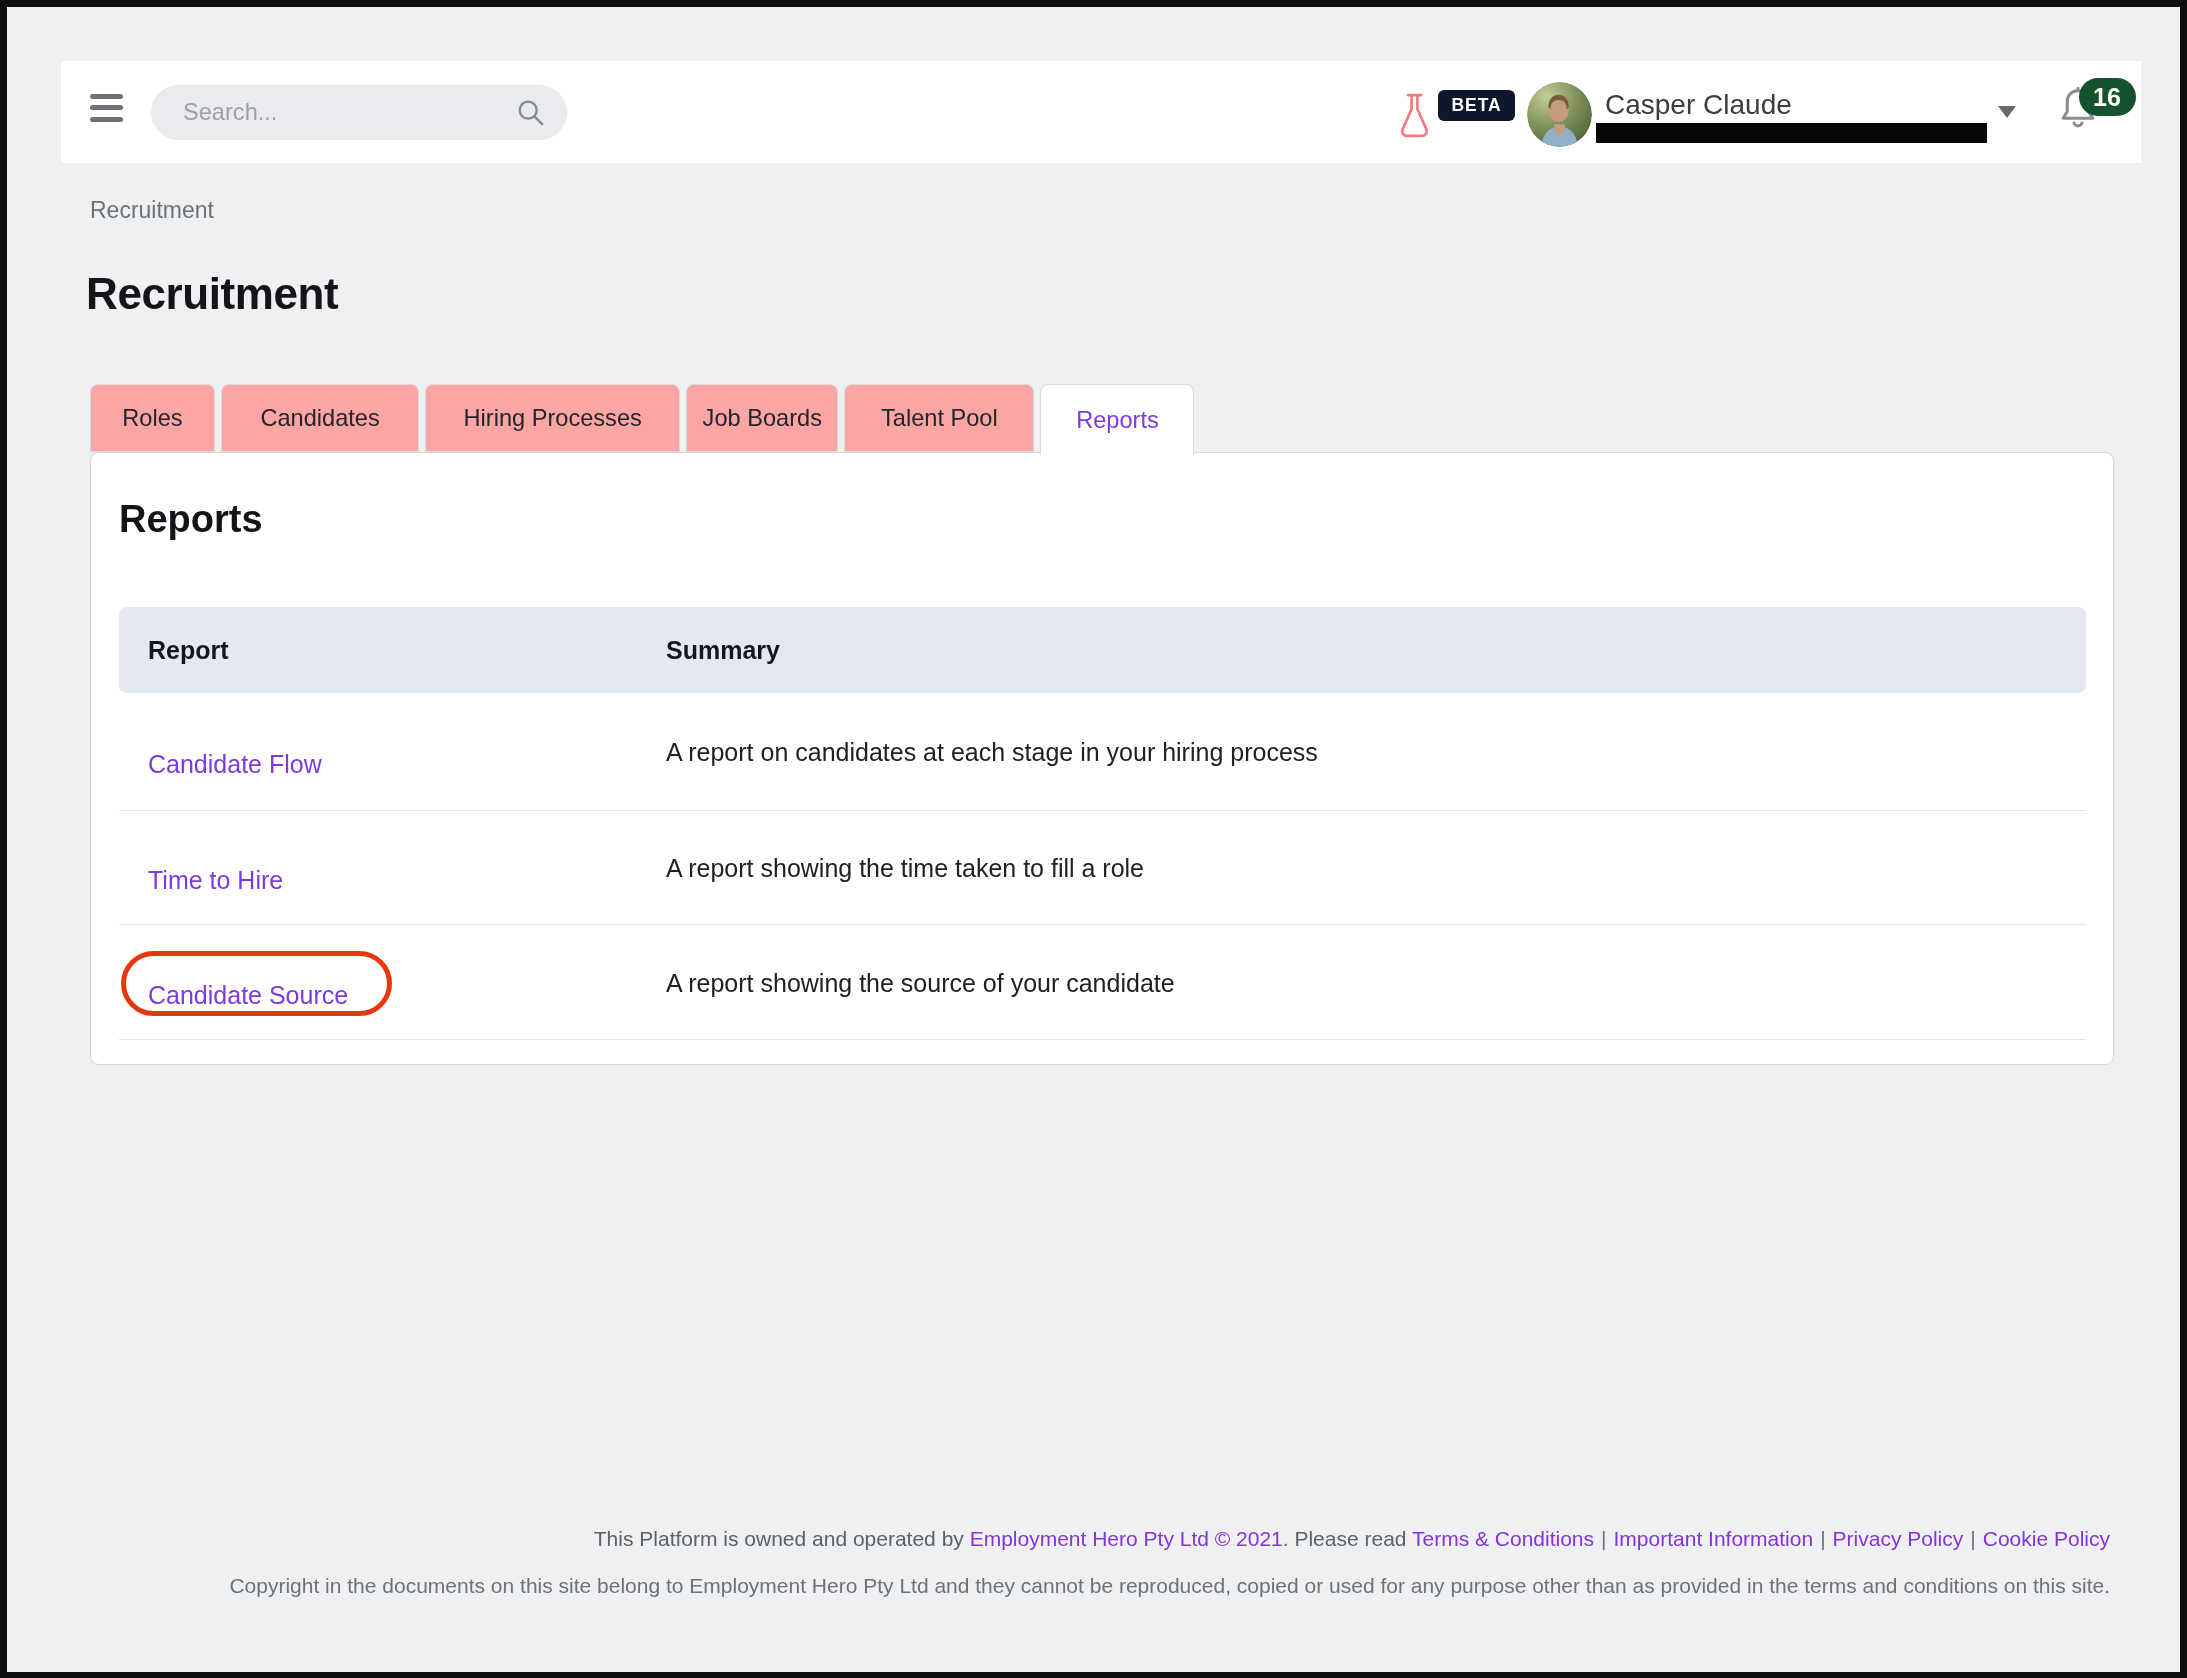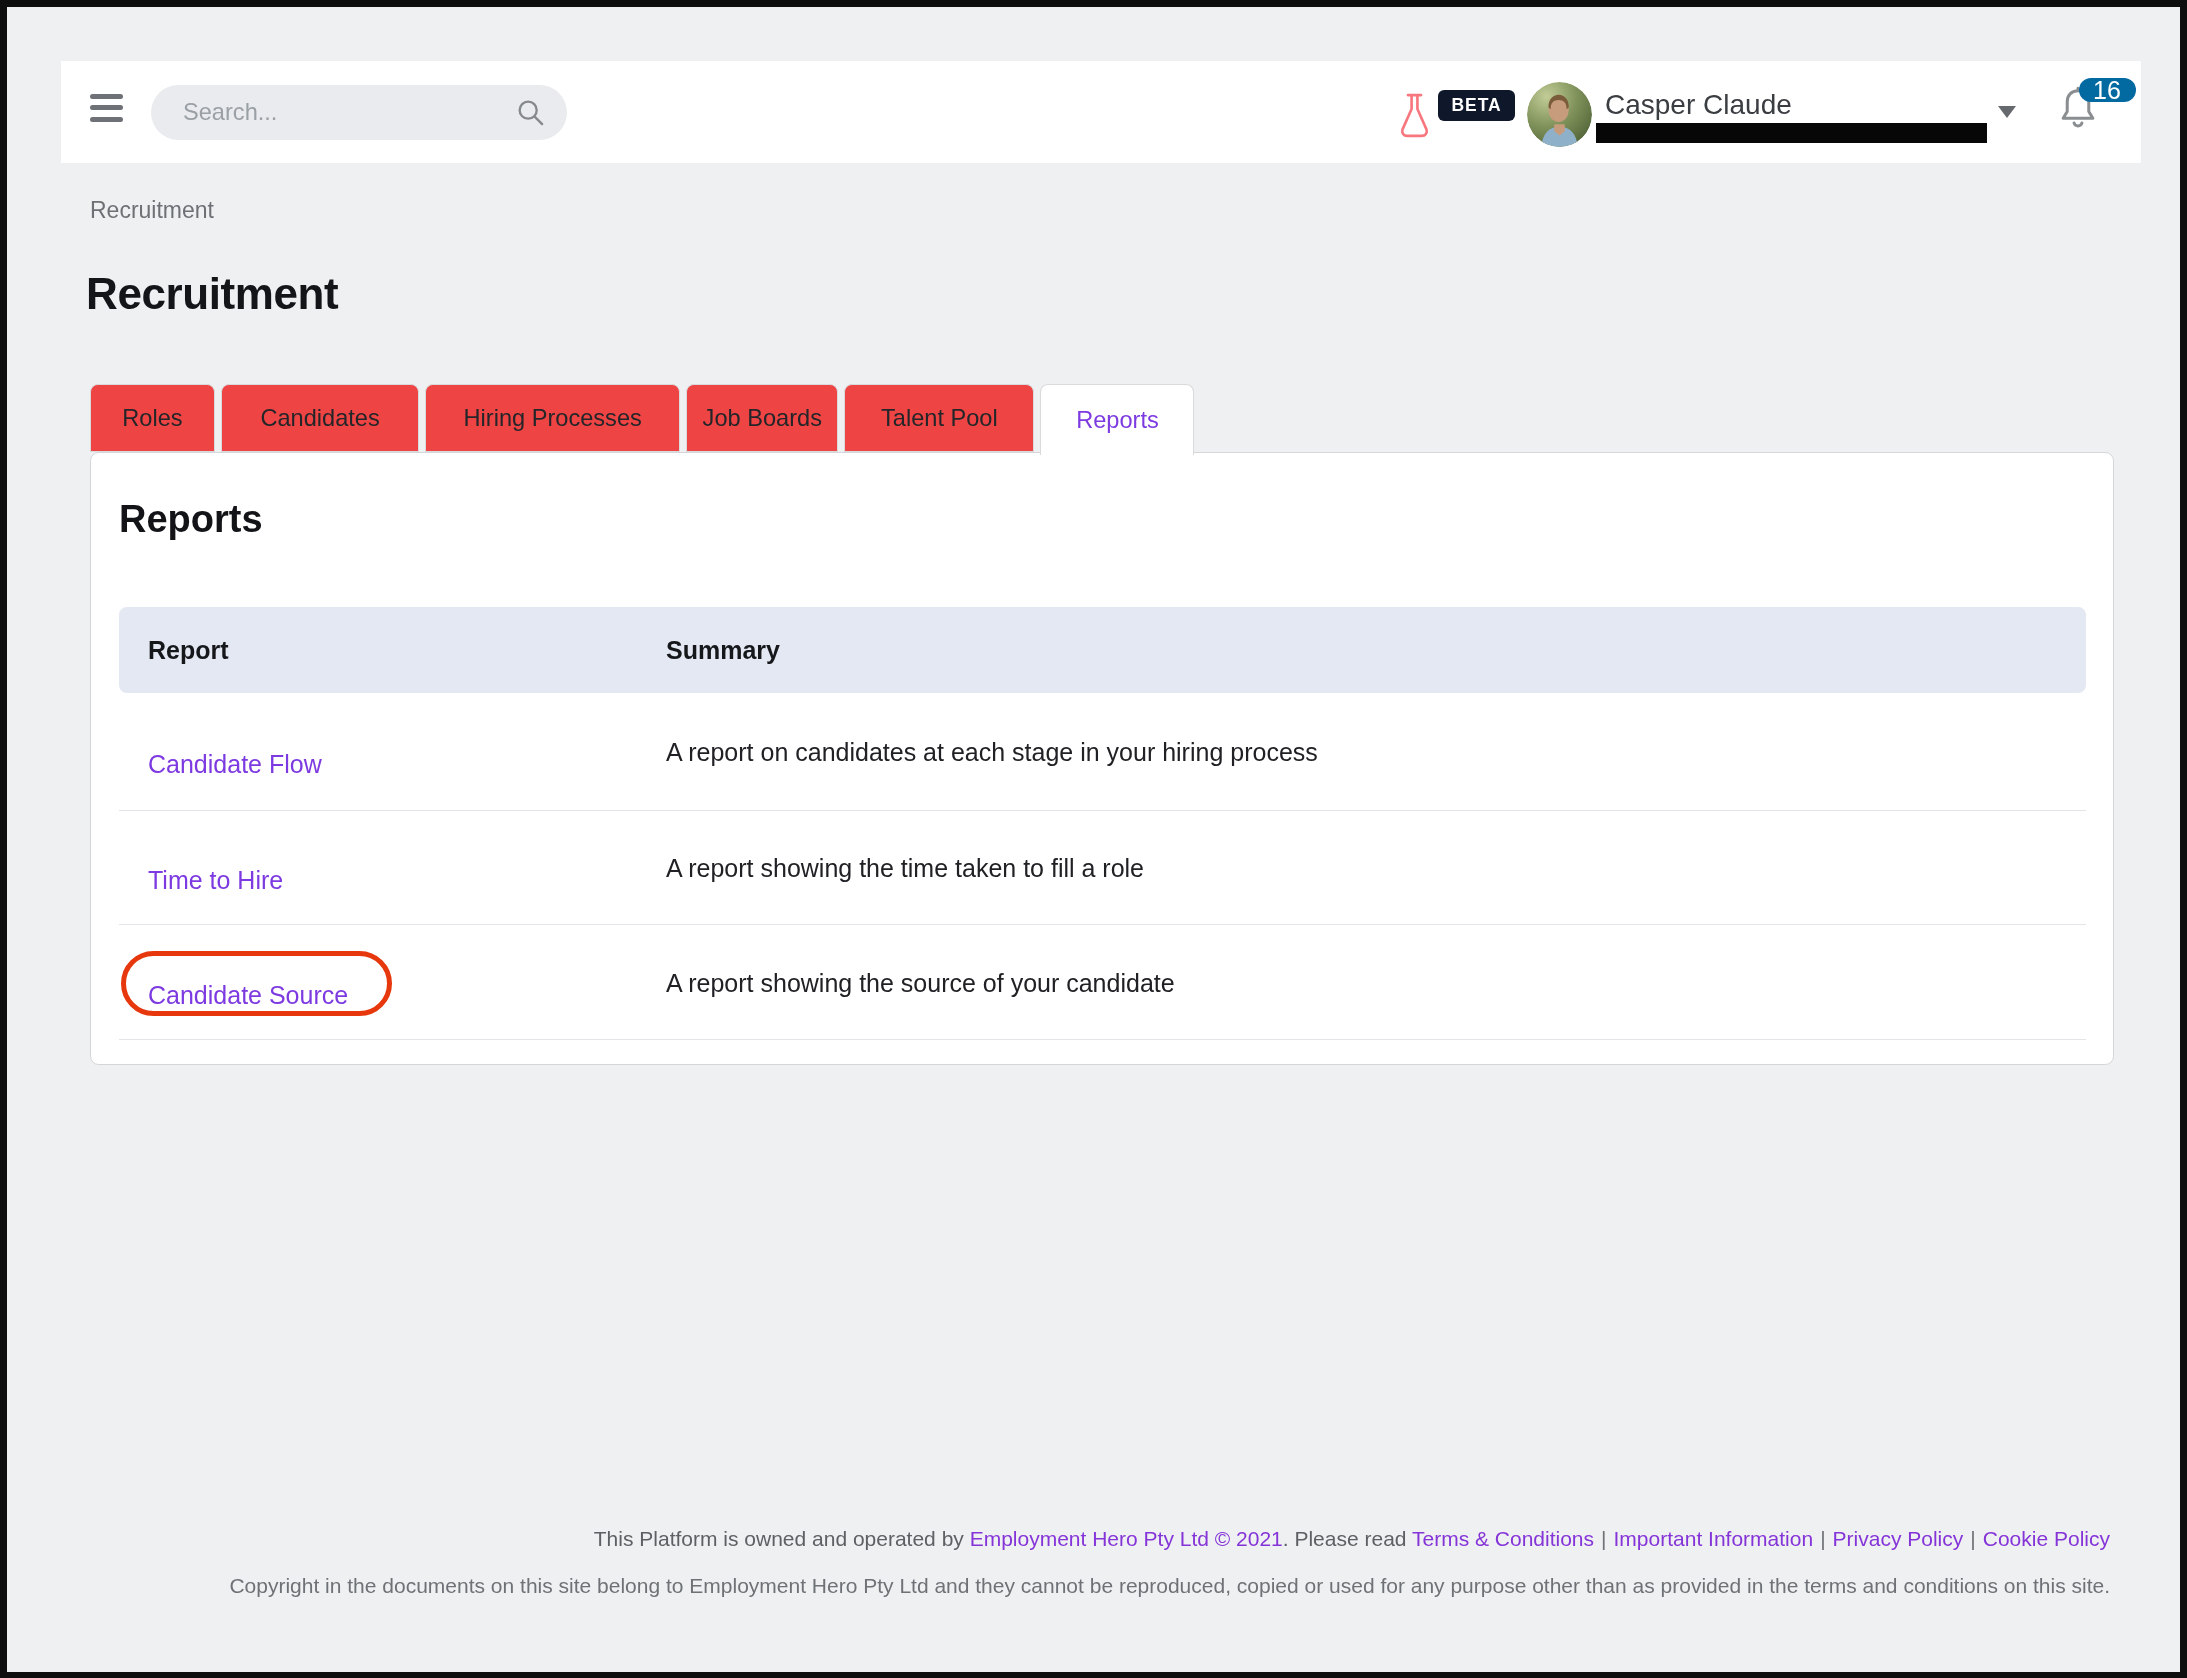--- a/index.html
+++ b/index.html
@@ -30,31 +30,31 @@
   .avatar{position:absolute; left:1466px; top:21px; width:65px; height:65px; border-radius:50%; overflow:hidden; cursor:pointer;}
   .username{position:absolute; left:1544px; top:28px; font-size:28px; color:#3a3d41;}
   .redaction{position:absolute; left:1535px; top:62px; width:391px; height:20px; background:#070707;}
   .caret{
     position:absolute; left:1937px; top:45px; width:0; height:0; cursor:pointer;
     border-left:9.6px solid transparent; border-right:9.6px solid transparent; border-top:12.2px solid #66696d;
   }
   .bellwrap{position:absolute; left:1993px; top:12.2px; width:87px; height:79px; cursor:pointer;}
   .bell-svg{position:absolute; left:5.2px; top:12.2px;}
   .notif-badge{
-    position:absolute; left:24.5px; top:5.2px; width:57px; height:24px; background:#0369a1;
-    border-radius:19px; color:#fff; font-size:25px; font-weight:normal;
+    position:absolute; left:24.5px; top:5.2px; width:57px; height:38px; background:#14532d;
+    border-radius:19px; color:#fff; font-size:25px; font-weight:bold;
     display:flex; align-items:center; justify-content:center;
   }
   
   .breadcrumb{position:absolute; left:83px; top:190px; font-size:23px; color:#6d7176; cursor:pointer;}
   .page-title{position:absolute; left:79px; top:262px; margin:0; font-size:44px; font-weight:800; color:#141519; letter-spacing:-0.4px;}
   
   .tabs{position:absolute; left:83px; top:377px; display:flex; gap:6.1px; z-index:2;}
   .tab{
-    box-sizing:border-box; height:68px; background:#ef4444; border:0.9px solid #d9dadc;
+    box-sizing:border-box; height:68px; background:#fca5a5; border:0.9px solid #d9dadc;
     border-radius:7.9px 7.9px 0 0; display:flex; align-items:center; justify-content:center;
     font-size:23.6px; color:#232529; cursor:pointer;
   }
   .tabs .tab:nth-child(1){width:125px;}
   .tabs .tab:nth-child(2){width:198px;}
   .tabs .tab:nth-child(3){width:255px;}
   .tabs .tab:nth-child(4){width:152px;text-align:right;}
   .tabs .tab:nth-child(5){width:190px;}
   .tabs .tab:nth-child(6){width:154px;}
   .tab.active{background:#ffffff; color:#7d3ae0; height:71px; border-bottom:none;}

